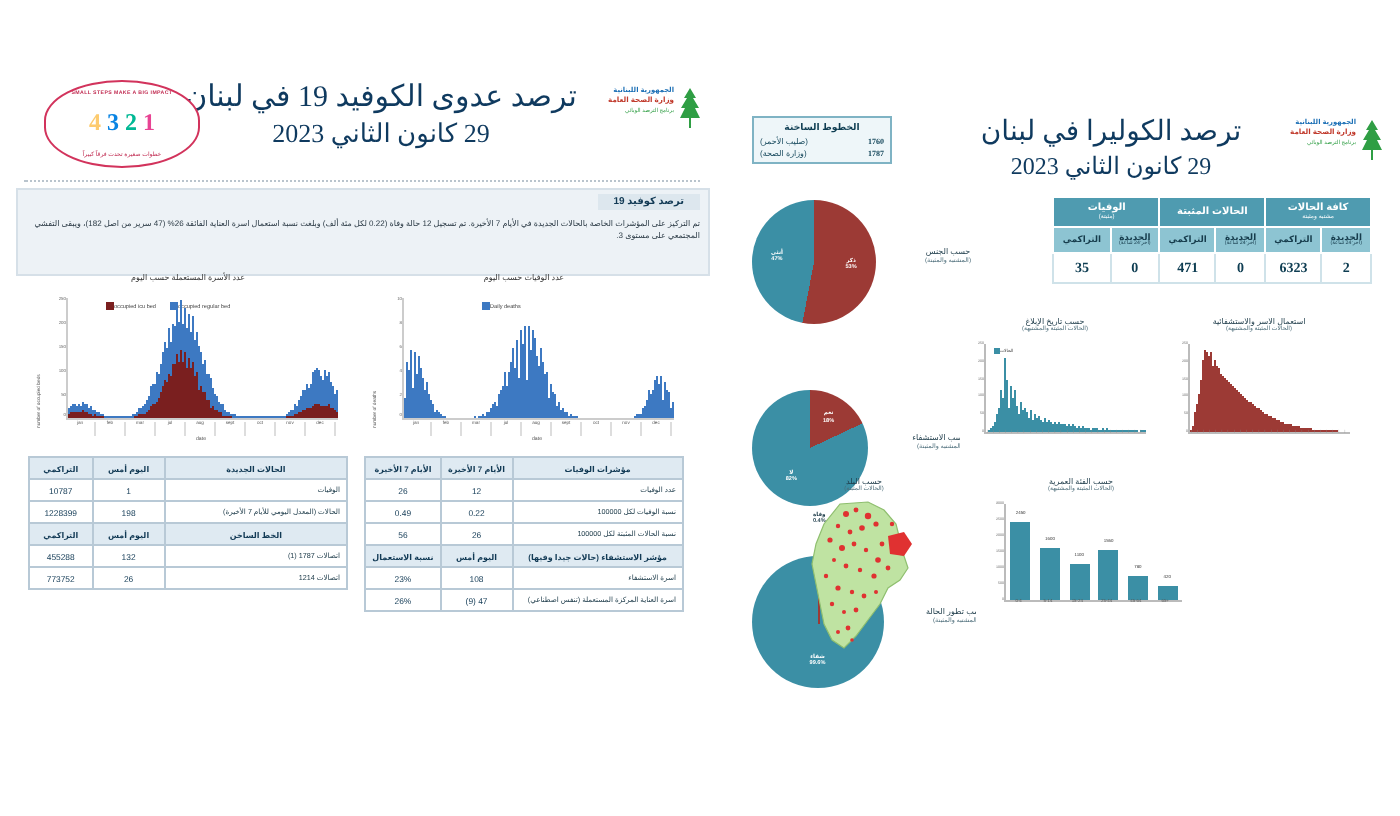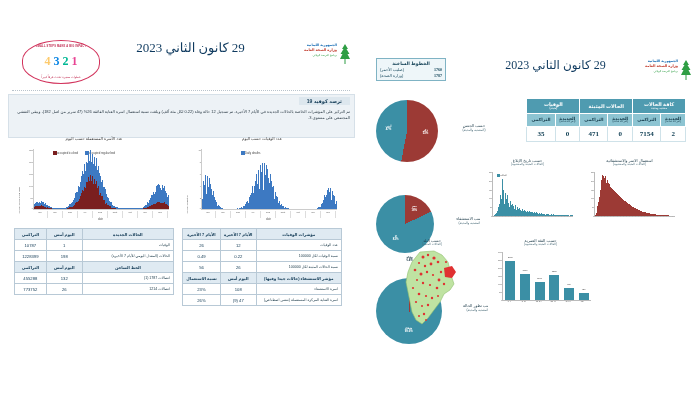--- a/index.html
+++ b/index.html
@@ -89,20 +89,21 @@
   
   #map-wrap{position:absolute;}
 </style>
 </head>
 <body>
 
 <div class="panel" id="covid-panel">
 
   <div id="covid-head">
     <div id="covid-title" class="title-ar">
+      <div>ترصد عدوى الكوفيد 19 في لبنان</div>
       <div class="l2">29 كانون الثاني 2023</div>
     </div>
 
     <div id="mohlogo-c">
       <svg width="54" height="26" viewBox="0 0 54 26">
         <path d="M46 2 L49 7 L47.5 7 L50.5 12 L48.5 12 L51 17 L46.5 17 L46.5 22 L45.5 22 L45.5 17 L41 17 L43.5 12 L41.5 12 L44.5 7 L43 7 Z" fill="#2f9e44"></path>
       </svg>
       <div style="position:absolute;right:16px;top:1px;text-align:right;direction:rtl;line-height:1.45">
         <div style="font-size:3.4px;color:#1b6fb5;font-weight:700">الجمهورية اللبنانية</div>
         <div style="font-size:3.6px;color:#c0392b;font-weight:700">وزارة الصحة العامة</div>
@@ -1174,20 +1175,21 @@
           <td>47 (9)</td>
           <td>26%</td>
         </tr>
       </tbody>
   </table>
 </div>
 
 <div class="panel" id="cholera-panel">
 
   <div id="chol-title" class="title-ar">
+    <div>ترصد الكوليرا في لبنان</div>
     <div class="l2">29 كانون الثاني 2023</div>
   </div>
 
   <div id="mohlogo-k">
     <svg width="54" height="26" viewBox="0 0 54 26">
       <path d="M46 2 L49 7 L47.5 7 L50.5 12 L48.5 12 L51 17 L46.5 17 L46.5 22 L45.5 22 L45.5 17 L41 17 L43.5 12 L41.5 12 L44.5 7 L43 7 Z" fill="#2f9e44"></path>
     </svg>
     <div style="position:absolute;right:16px;top:1px;text-align:right;direction:rtl;line-height:1.45">
       <div style="font-size:3.4px;color:#1b6fb5;font-weight:700">الجمهورية اللبنانية</div>
       <div style="font-size:3.6px;color:#c0392b;font-weight:700">وزارة الصحة العامة</div>
@@ -1219,21 +1221,21 @@
           <th class="sub">التراكمي</th>
           <th class="sub">الجديدة<span>(آخر 24 ساعة)</span></th>
           <th class="sub">التراكمي</th>
           <th class="sub">الجديدة<span>(آخر 24 ساعة)</span></th>
           <th class="sub">التراكمي</th>
         </tr>
     </thead>
     <tbody>
         <tr id="ct-vals">
           <td class="val">2</td>
-          <td class="val">7154</td>
+          <td class="val">6323</td>
           <td class="val">0</td>
           <td class="val">471</td>
           <td class="val">0</td>
           <td class="val">35</td>
         </tr>
       </tbody>
   </table>
 
   <div id="pies">
       <div style="position: absolute; left: 16px; top: 100px; width: 130px; height: 62px;">

